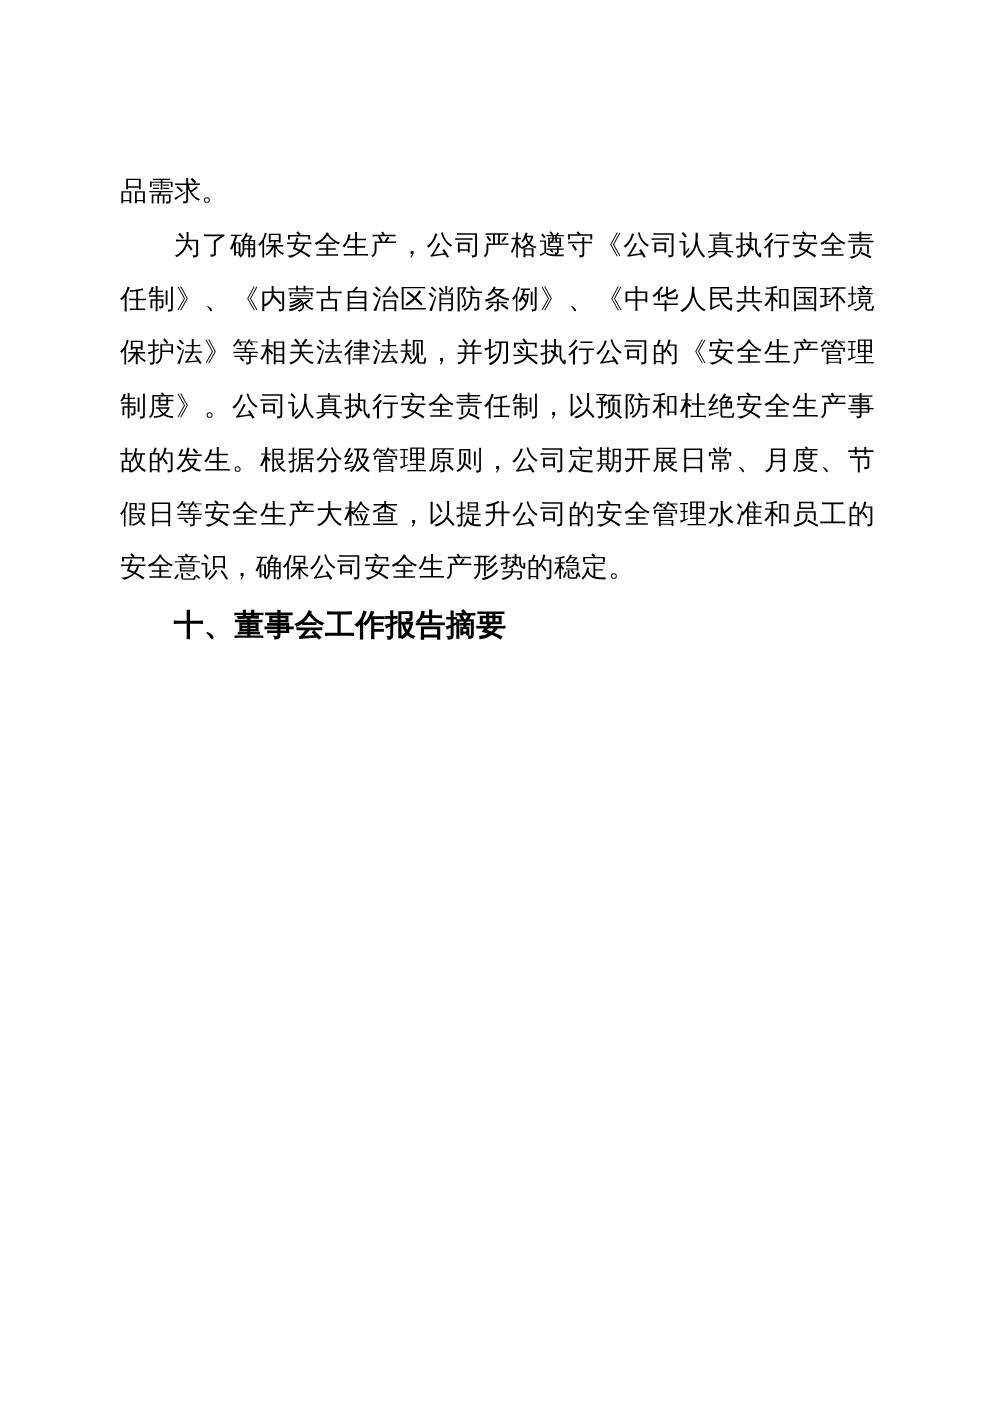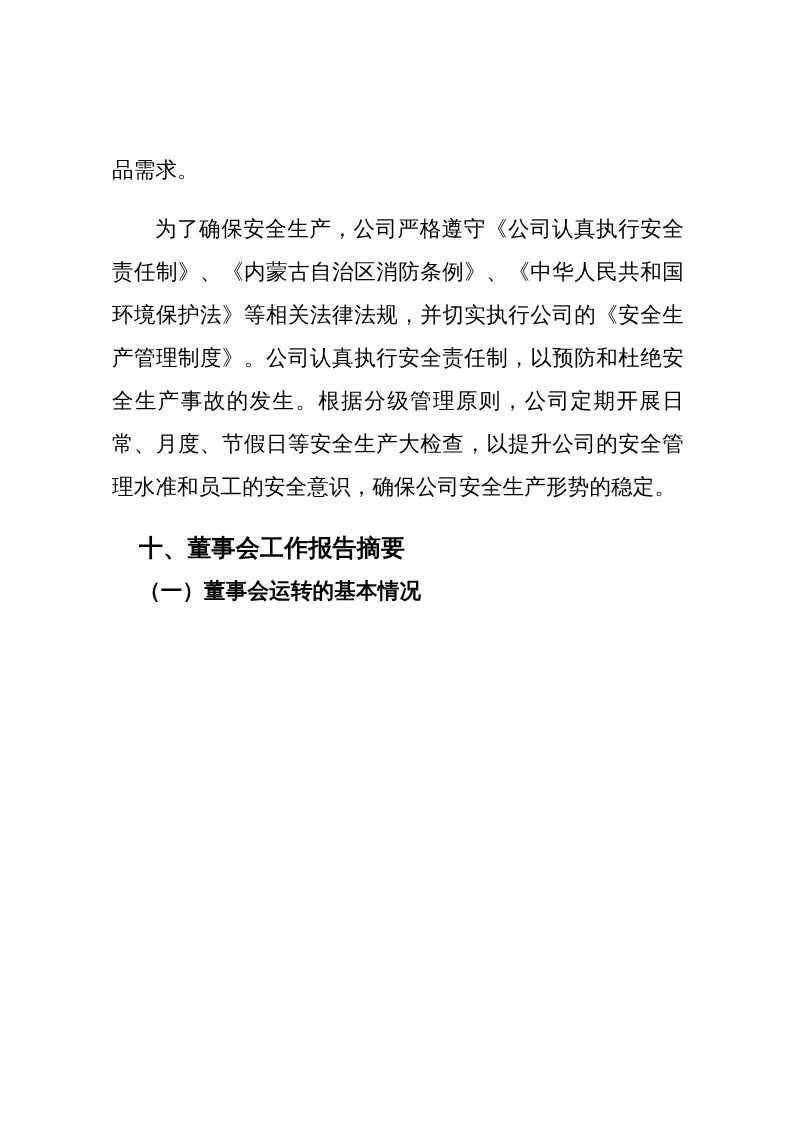--- a/index.html
+++ b/index.html
@@ -24,22 +24,23 @@
     left: 96px;
     top: 132px;
     width: 604px;
   }
   .para {
     font-size: 21.5px;
     line-height: 43px;
     letter-spacing: 0.2px;
     text-align: justify;
     text-justify: inter-ideograph;
-    margin: 16px;
+    margin: 0;
     white-space: pre-wrap;
+    font-family: Liberation Serif, serif;
   }
   .para.indent {
     text-indent: 43px;
   }
   .heading {
     font-size: 24px;
     line-height: 43px;
     font-weight: bold;
     margin: 0;
     text-indent: 43px;
@@ -62,17 +63,16 @@
   <div class="content">
 
     <p class="para">品需求。</p>
 
     <p class="para indent">为了确保安全生产，公司严格遵守《公司认真执行安全责任制》、《内蒙古自治区消防条例》、《中华人民共和国环境保护法》等相关法律法规，并切实执行公司的《安全生产管理制度》。公司认真执行安全责任制，以预防和杜绝安全生产事故的发生。根据分级管理原则，公司定期开展日常、月度、节假日等安全生产大检查，以提升公司的安全管理水准和员工的安全意识，确保公司安全生产形势的稳定。</p>
 
     <div class="spacer-sm"></div>
 
     <h2 class="heading">十、董事会工作报告摘要</h2>
 
-    <h3 class="subheading">（一）董事会运转的基本情况</h3>
 
 
   </div>
 </div>
 
 </body></html>

